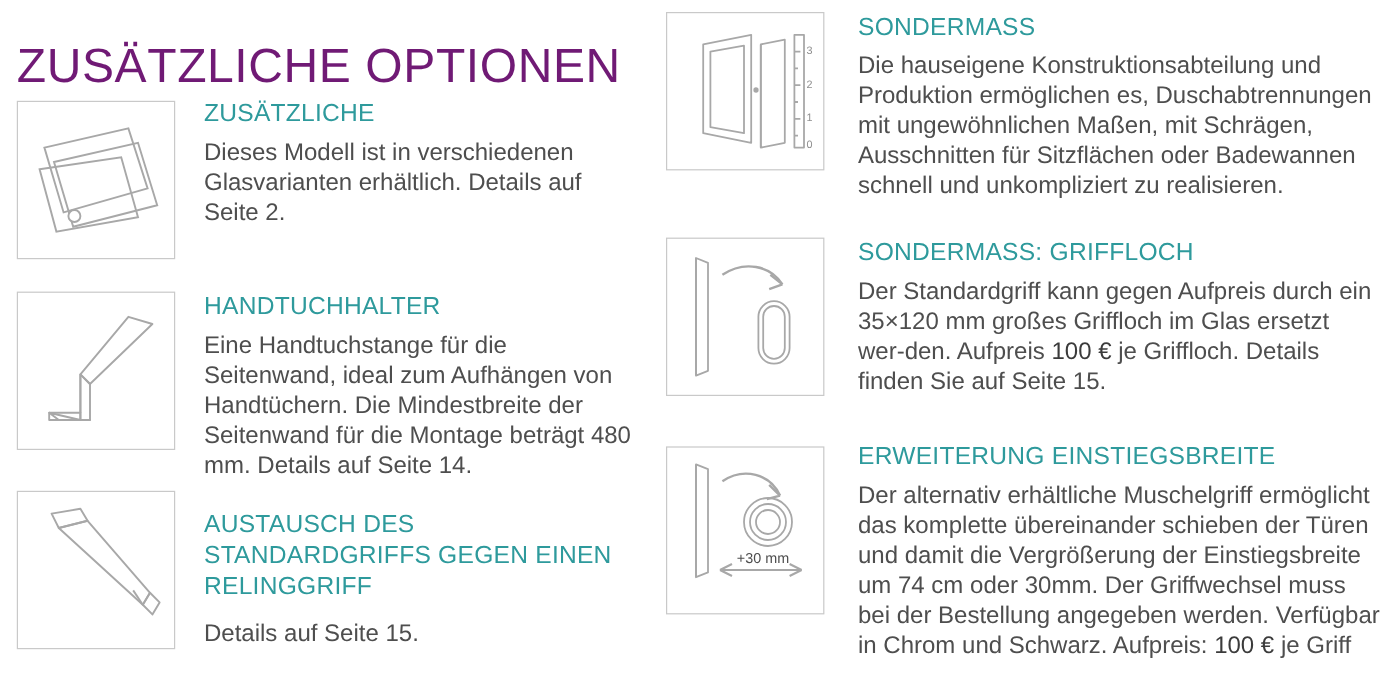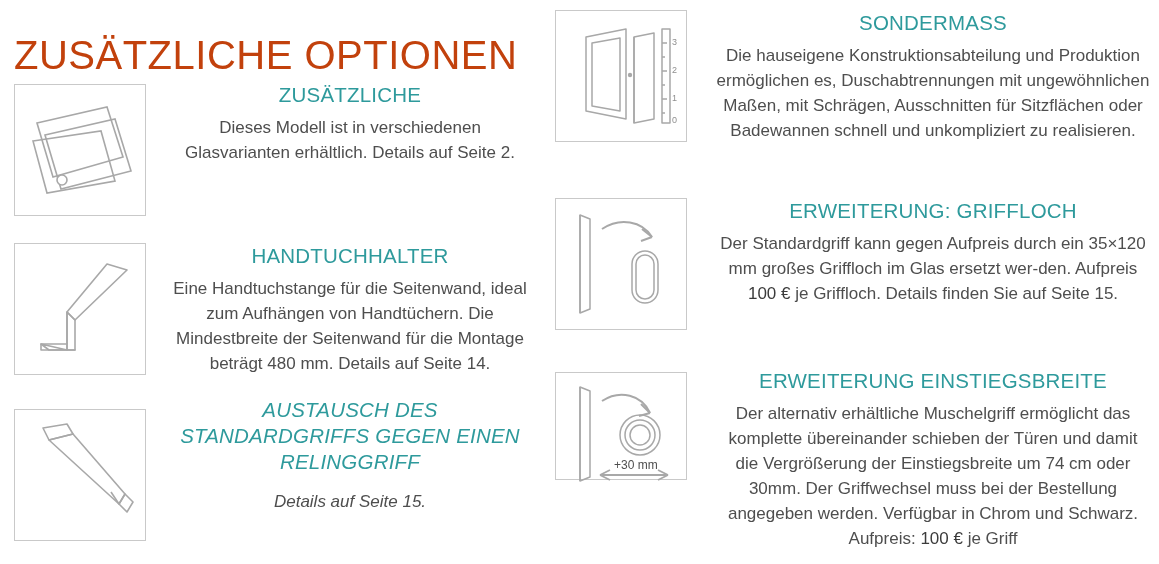--- a/index.html
+++ b/index.html
@@ -32,21 +32,21 @@
     left: 545px;
     top: 0;
     width: 614px;
     height: 564px;
   }
   .main-title {
     position: absolute;
     left: 14px;
     top: 6px;
     font-size: 40px;
-    color: #c2410c;
+    color: #701a75;
     letter-spacing: 0.5px;
     font-weight: normal;
     white-space: nowrap;
   }
 
   
   .icon-box {
     position: absolute;
     border: 1px solid #c9c9c9;
     background: #ffffff;
@@ -60,31 +60,30 @@
   .entry-title {
     color: #2e9a9c;
     font-size: 20.5px;
     line-height: 26px;
     font-weight: normal;
     margin: 0 0 7px 0;
     letter-spacing: 0.2px;
   }
   .entry-body {
     color: #4e4e4e;
-    font-size: 17px;
+    font-size: 20px;
     line-height: 25px;
     margin: 0;
   }
   .entry-body b {
     font-weight: normal;
     color: #3b3b3b;
   }
   .block {
     position: absolute;
-    text-align: center;
   }
 </style>
 </head>
 <body>
 
 <div class="page">
 
   <div class="col-left">
 
     <h1 class="main-title">ZUSÄTZLICHE OPTIONEN</h1>
@@ -126,21 +125,21 @@
       <svg width="130" height="130" viewBox="0 0 130 130">
         <g fill="none" stroke="#a8a8a8" stroke-width="1.6" stroke-linejoin="round">
           <path d="M28,18 L52,14 L58,24 L34,30 Z"></path>
           <path d="M34,30 L58,24 L110,84 L104,94 Z"></path>
           <path d="M104,94 L110,84 L118,92 L112,102 Z"></path>
           <path d="M96,82 L104,94"></path>
         </g>
       </svg>
     </div>
 
-    <div class="block" style="left:170px; top:397px; width:360px;font-style:italic;">
+    <div class="block" style="left:170px; top:424px; width:360px;">
       <div class="entry-title">AUSTAUSCH DES STANDARDGRIFFS GEGEN EINEN RELINGGRIFF</div>
       <div class="entry-body" style="margin-top:14px;">Details auf Seite 15.</div>
     </div>
 
   </div>
 
   <div class="col-right">
 
     <div class="icon-box" style="left:10px; top:10px; width:132px; height:132px;">
       <svg width="130" height="130" viewBox="0 0 130 130">
@@ -174,25 +173,25 @@
           <path d="M24,16 L24,114"></path>
           <path d="M46,30 C64,18 86,22 96,38" stroke-width="2"></path>
           <path d="M96,38 L86,30 M96,38 L85,42" stroke-width="2"></path>
           <rect x="76" y="52" width="26" height="52" rx="13"></rect>
           <rect x="80" y="56" width="18" height="44" rx="9"></rect>
         </g>
       </svg>
     </div>
 
     <div class="block" style="left:170px; top:198px; width:436px;">
-      <div class="entry-title">ERWEITERUNG: GRIFFLOCH</div>
+      <div class="entry-title">SONDERMASS: GRIFFLOCH</div>
       <div class="entry-body"><span>Der Standardgriff kann gegen Aufpreis durch ein 35×120 mm großes Griffloch im Glas ersetzt wer-den. Aufpreis </span><b>100 €</b><span> je Griffloch. Details finden Sie auf Seite 15.</span></div>
     </div>
 
-    <div class="icon-box" style="left:10px; top:372px; width:132px; height:108px;">
+    <div class="icon-box" style="left:10px; top:372px; width:132px; height:140px;">
       <svg width="130" height="130" viewBox="0 0 130 130">
         <g fill="none" stroke="#a8a8a8" stroke-width="1.5" stroke-linejoin="round">
           <path d="M24,14 L34,18 L34,104 L24,108 Z"></path>
           <path d="M24,14 L24,108"></path>
           <path d="M46,28 C64,16 86,22 94,40" stroke-width="2"></path>
           <path d="M94,40 L85,31 M94,40 L83,43" stroke-width="2"></path>
           <circle cx="84" cy="62" r="20"></circle>
           <circle cx="84" cy="62" r="15"></circle>
           <circle cx="84" cy="62" r="10"></circle>
           <path d="M44,102 L112,102" stroke-width="1.8"></path>

